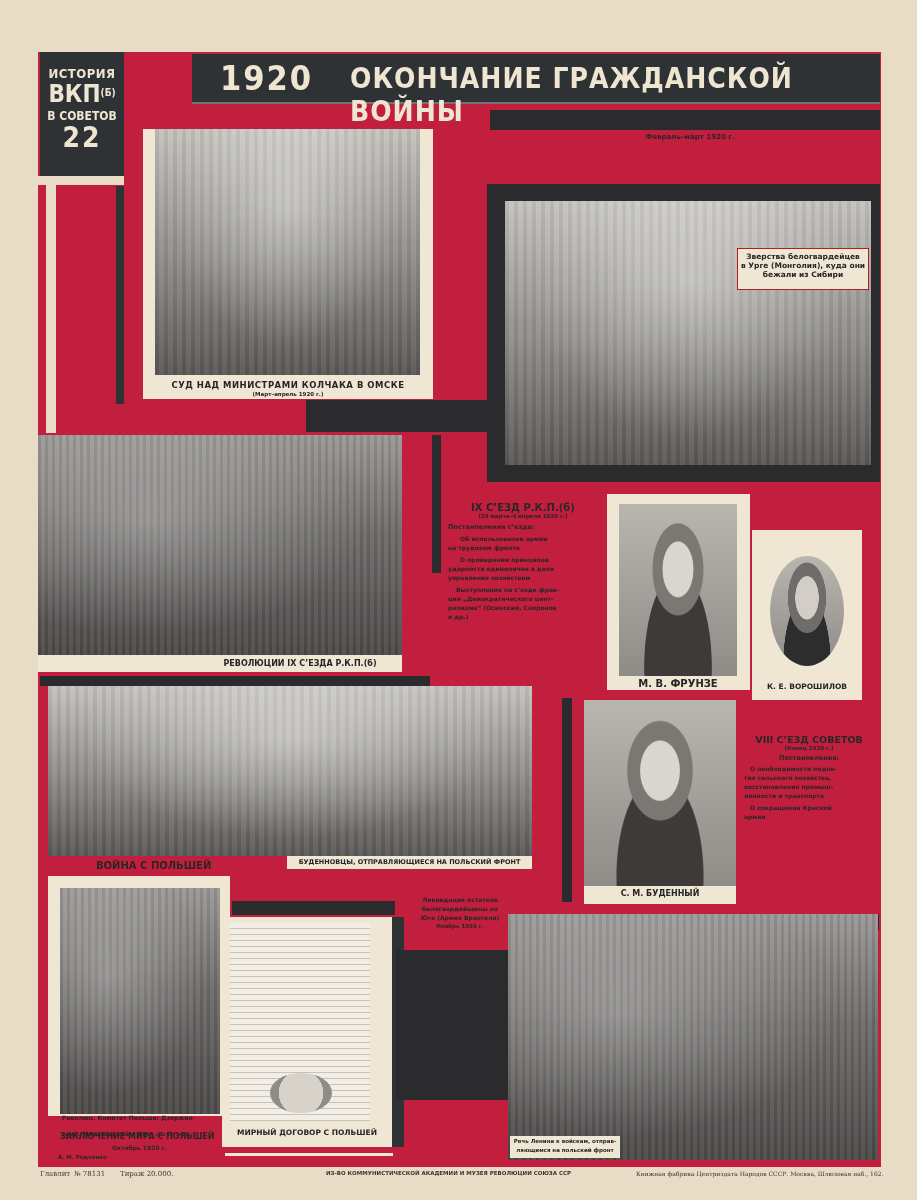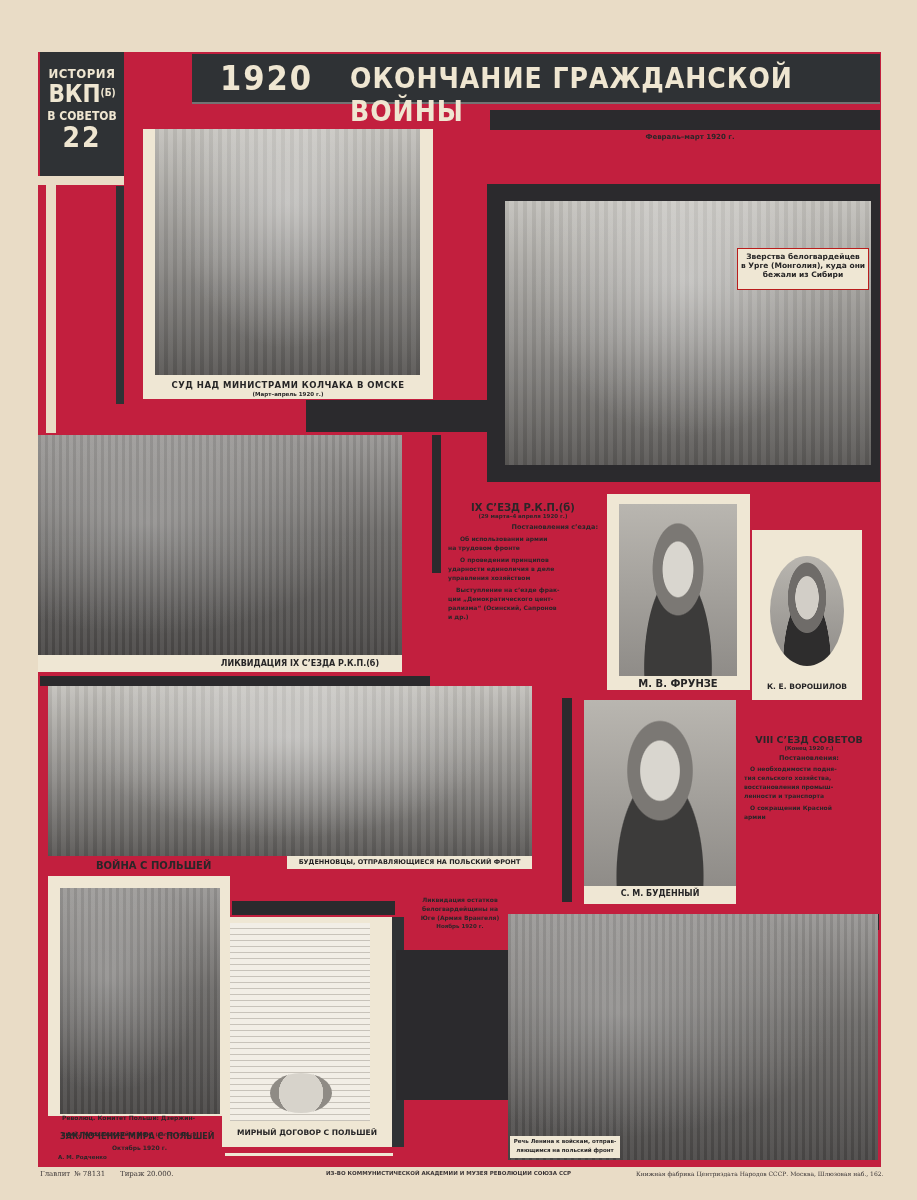--- a/index.html
+++ b/index.html
@@ -71,29 +71,29 @@
   <div class="abs cream" style="left:737px;top:196px;width:130px;height:40px;border:1px solid #b91c1c;margin-top:44px;">
     <div class="caption" style="position:static;font-size:7.5px;margin-top:3px;">Зверства белогвардейцев</div>
     <div class="caption" style="position:static;font-size:7.5px;">в Урге (Монголия), куда они</div>
     <div class="caption" style="position:static;font-size:7.5px;">бежали из Сибири</div>
   </div>
 
   <div class="abs cream" style="left:38px;top:427px;width:364px;height:237px;">
     <div class="photo" style="left:0;top:0;width:364px;height:220px;"></div>
   </div>
   <div class="abs cream" style="left:200px;top:648px;width:200px;height:16px;">
-    <div class="caption" style="left:0;width:200px;top:3px;font-size:8px;">ЛИКВИДАЦИЯ IX С’ЕЗДА Р.К.П.(б)</div>
+    <div class="caption" style="left:0;width:200px;top:3px;font-size:8px;">РЕВОЛЮЦИИ IX С’ЕЗДА Р.К.П.(б)</div>
   </div>
 
   <div class="abs darkbar" style="left:432px;top:427px;width:9px;height:138px;"></div>
 
   <div class="abs" style="left:448px;top:494px;width:150px;">
     <div class="redtext" style="font-size:10px;text-align:center;">IX С’ЕЗД Р.К.П.(б)</div>
     <div class="redtext" style="font-size:5.5px;text-align:center;margin-bottom:4px;">(29 марта–4 апреля 1920 г.)</div>
-    <div class="redtext" style="font-size:6.5px;text-align:right;margin-bottom:3px;">Постановления с’езда:</div>
+    <div class="redtext" style="font-size:6.5px;text-align:left;margin-bottom:3px;">Постановления с’езда:</div>
     <div style="font-size:6px;line-height:9px;" class="redtext">
       <div style="padding-left:12px;">Об использовании армии</div>
       <div style="margin-bottom:3px;">на трудовом фронте</div>
       <div style="padding-left:12px;">О проведении принципов</div>
       <div>ударности единоличия в деле</div>
       <div style="margin-bottom:3px;">управления хозяйством</div>
       <div style="padding-left:8px;">Выступление на с’езде фрак-</div>
       <div>ции „Демократического цент-</div>
       <div>рализма“ (Осинский, Сапронов</div>
       <div>и др.)</div>

